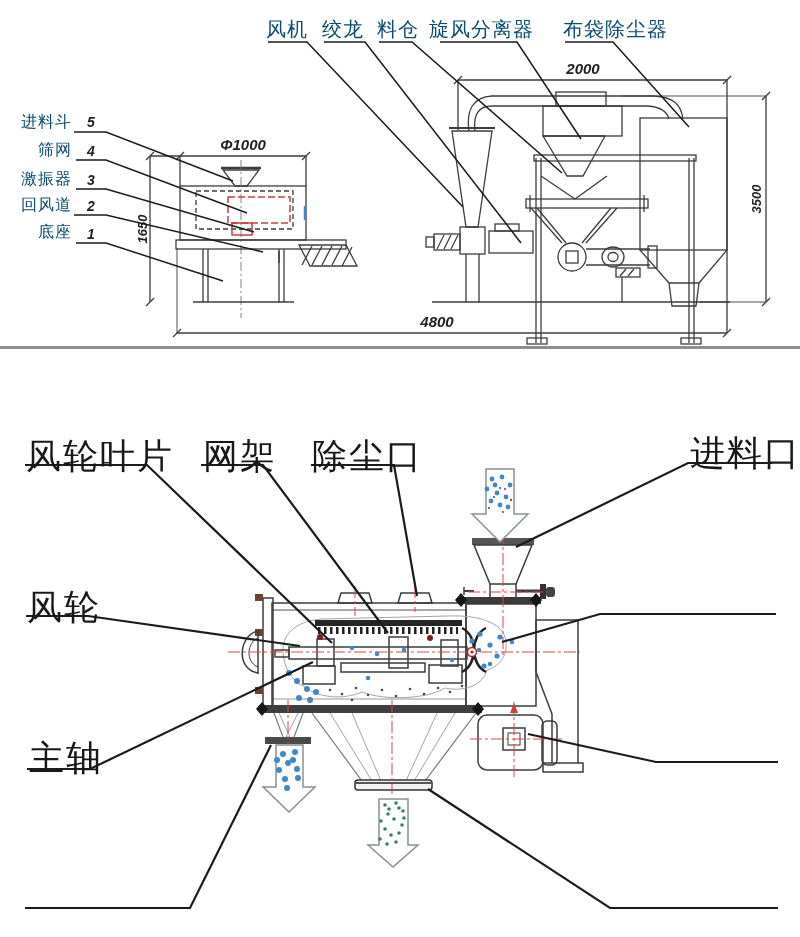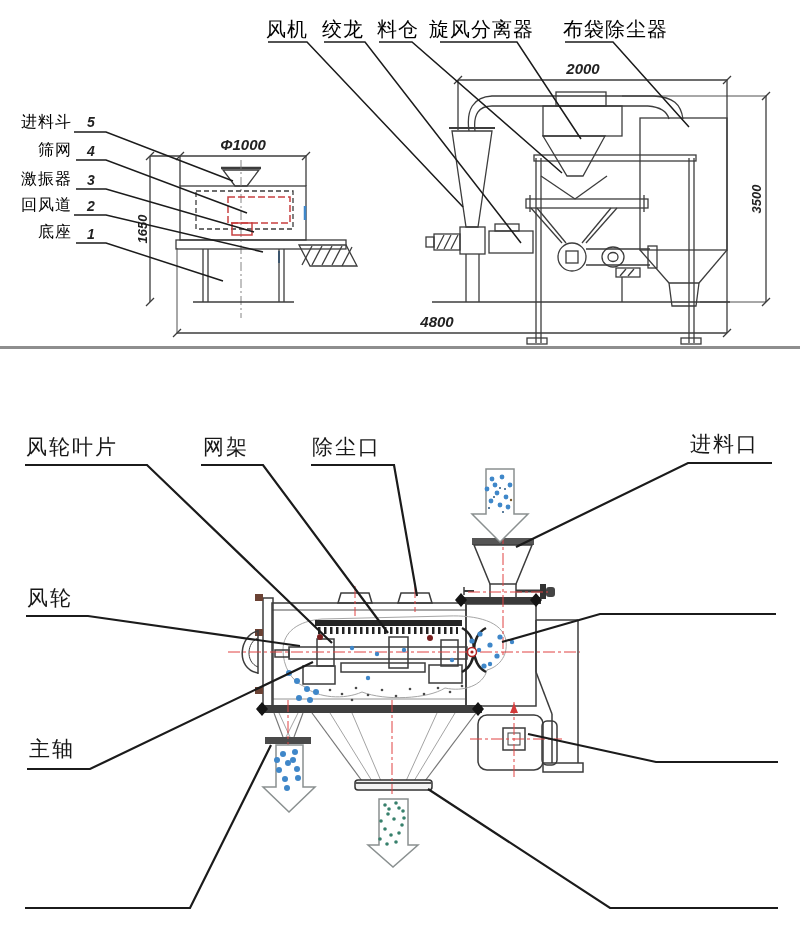--- a/index.html
+++ b/index.html
@@ -1,24 +1,24 @@
 <!DOCTYPE html>
 <html><head>
 <meta charset="utf-8">
 <style>
   html,body{margin:0;padding:0;background:#fff;}
   .canvas{position:relative;width:800px;height:937px;background:#ffffff;overflow:hidden;
           font-family:"Liberation Sans","DejaVu Sans",sans-serif;}
   .canvas svg{position:absolute;left:0;top:0;}
-  .lbl{position:absolute;color:#000000;white-space:nowrap;}
+  .lbl{position:absolute;color:#0c4a6e;white-space:nowrap;}
   .sec-title{position:absolute;font-size:28px;font-weight:bold;letter-spacing:2px;color:#b21418;white-space:nowrap;}
   .top-lbl{font-size:20px;letter-spacing:1px;}
   .part-lbl{left:0;width:72px;text-align:right;font-size:16px;letter-spacing:1px;}
   .pnum{position:absolute;font-size:14px;font-weight:bold;font-style:italic;color:#222;}
-  .big-lbl{font-size:21px;letter-spacing:2px;color:#181818;}
+  .big-lbl{font-size:35px;letter-spacing:2px;color:#181818;}
 </style>
 </head>
 <body>
 
 <div class="canvas">
 
 <svg width="800" height="937" viewBox="0 0 800 937">
 
   <rect x="0" y="346" width="800" height="3" fill="#8e8e8e"></rect>
 

